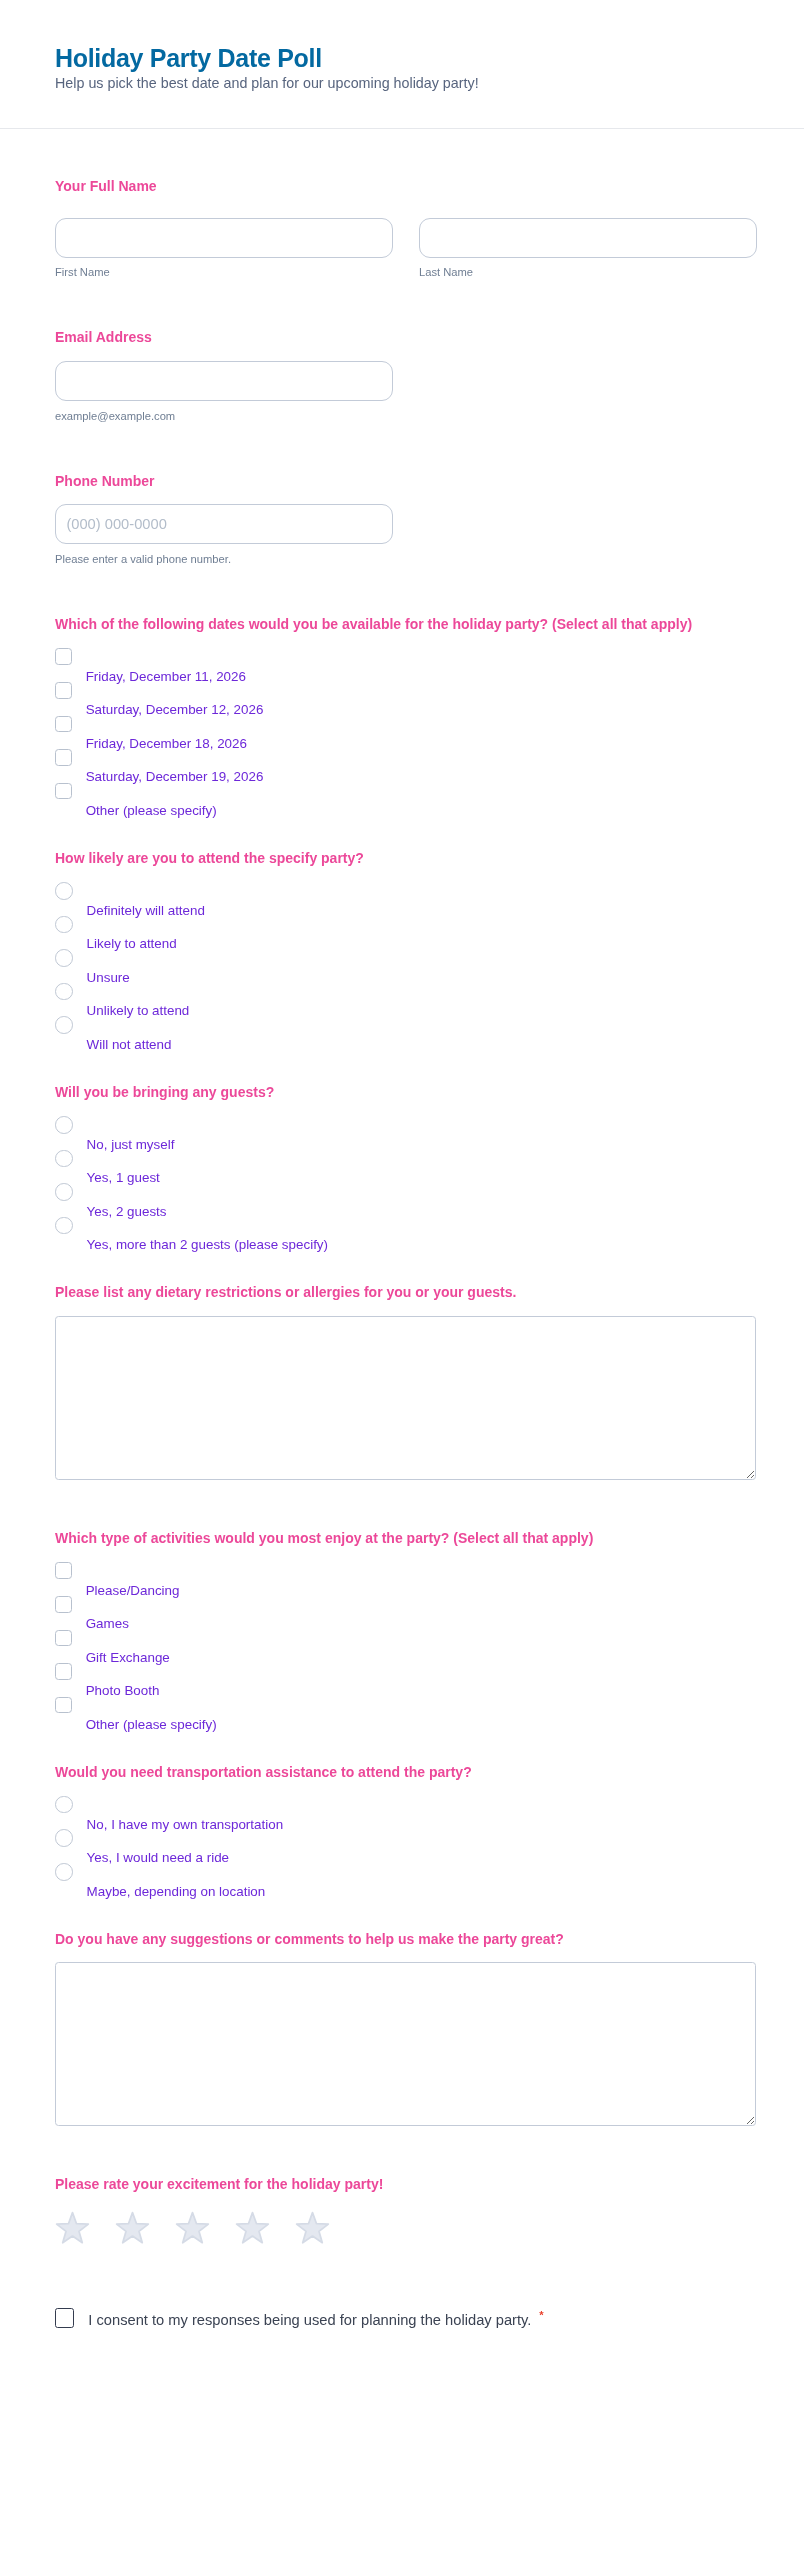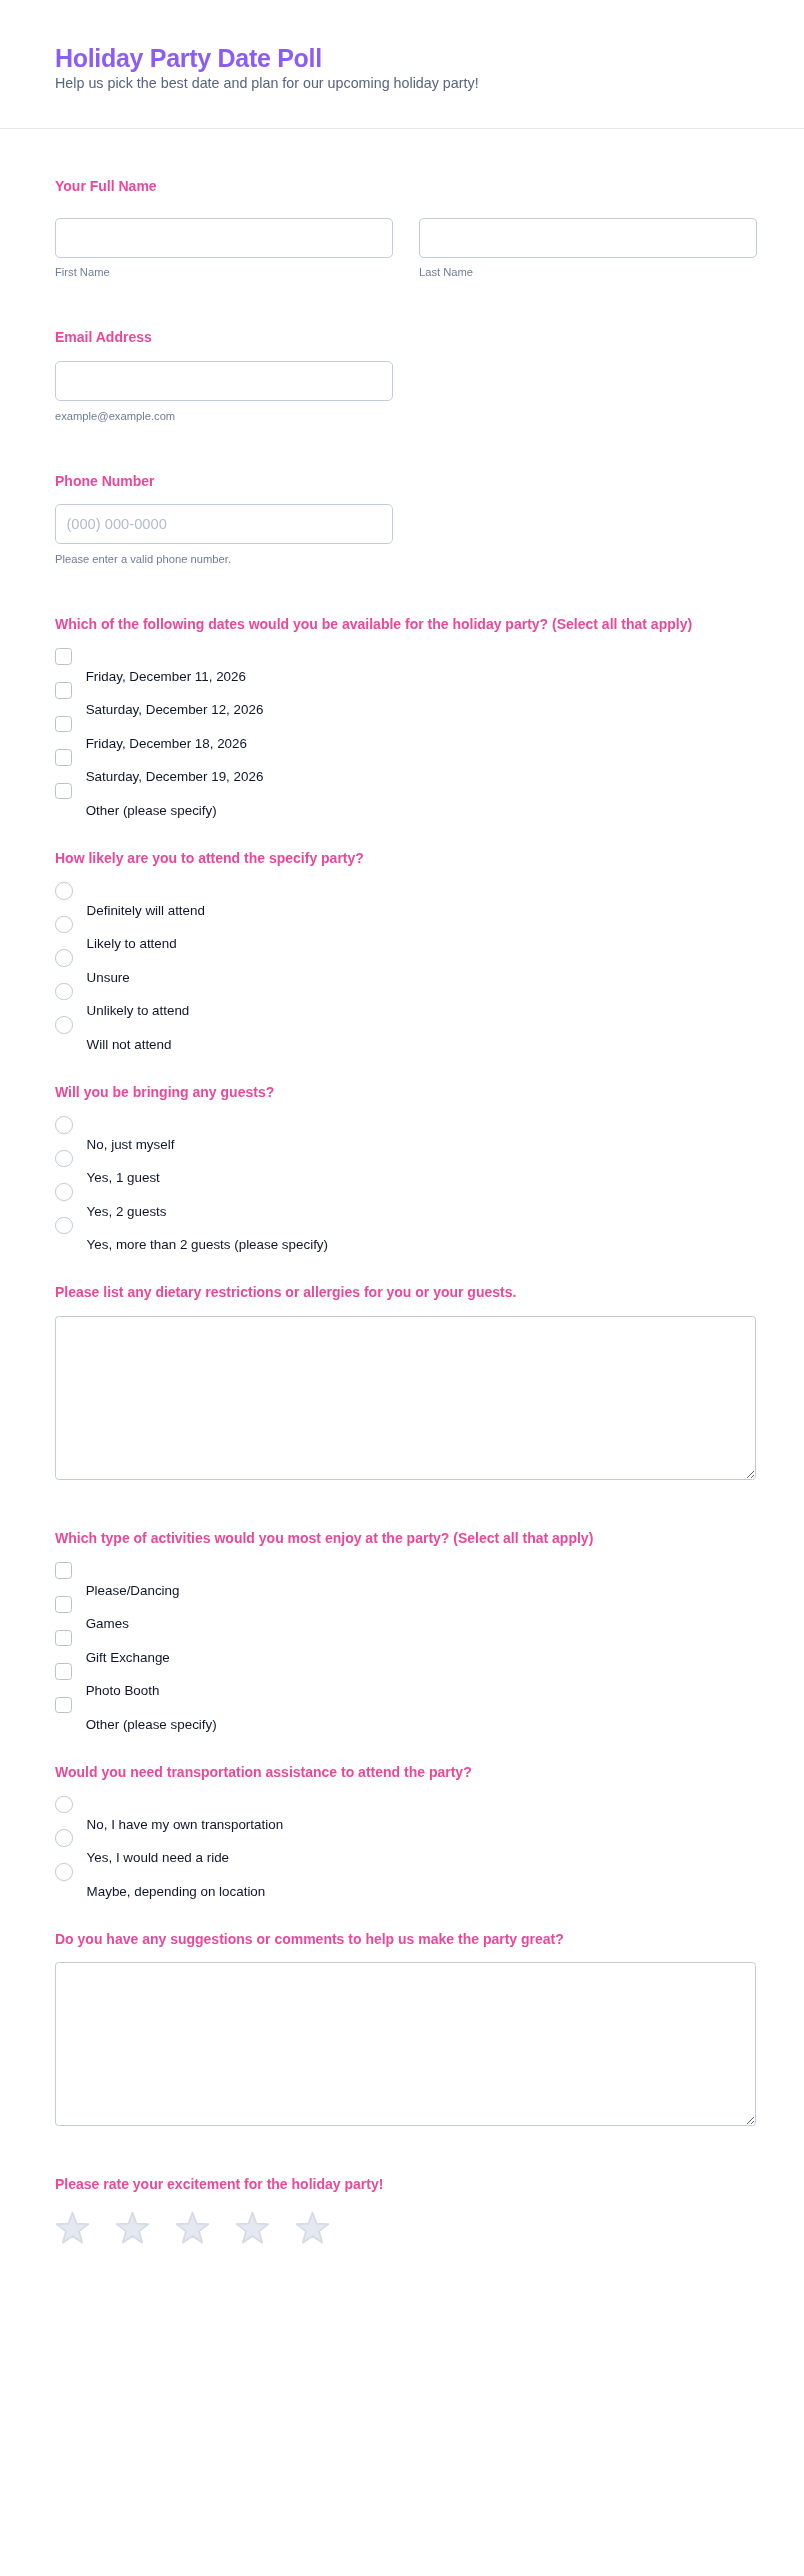--- a/index.html
+++ b/index.html
@@ -4,50 +4,50 @@
 <style>
   html,body{margin:0;padding:0;background:#fff;}
   body{
     width:804px;
     font-family:"Liberation Sans", sans-serif;
     color:#2c3345;
     -webkit-font-smoothing:antialiased;
   }
   .page{min-height:2576px;background:#fff;}
   .header{padding:43px 48px 0 55px;}
-  .title{font-size:25px;line-height:31px;font-weight:700;color:#8b5cf6;letter-spacing:-0.3px;}
+  .title{font-size:25px;line-height:31px;font-weight:700;color:#0369a1;letter-spacing:-0.3px;}
   .subtitle{font-size:14.3px;line-height:18px;color:#57647e;}
   .divider{margin-top:36px;border-bottom:0.9px solid #e6e8ec;}
   .form{padding:47px 48px 0 55px;}
   .field{margin-bottom:48px;}
   .q-label{
     font-size:14px;font-weight:600;color:#ec4899;
     line-height:21.6px;margin-bottom:12px;max-width:701px;
   }
   .row-2col{display:flex;gap:26px;margin-top:20px;}
   .subcol{width:338px;}
   .text-input{
     display:block;width:338px;height:40px;box-sizing:border-box;
-    border:0.9px solid #c3cbd8;border-radius:5px;background:#fff;
+    border:0.9px solid #c3cbd8;border-radius:11px;background:#fff;
     padding:0 10.4px;font-size:14.7px;color:#2c3345;outline:none;
     font-family:"Liberation Sans", sans-serif;
   }
   .text-input::placeholder{color:#b3bdca;}
   .sublabel{margin-top:7.8px;font-size:11.2px;line-height:14px;color:#6f7e93;}
   .opt-row{display:flex;align-items:center;height:18px;margin-bottom:15.6px;}
   .opt-row:last-child{margin-bottom:0;}
   .cb{
     width:14.7px;height:14.7px;flex:0 0 14.7px;border:0.9px solid #b8c1ce;
     border-radius:3.5px;background:#fff;
   }
   .radio{
     width:15.6px;height:15.6px;flex:0 0 15.6px;border:0.9px solid #c0c8d4;
     border-radius:50%;background:#fff;
   }
-  .opt-label{margin-left:14px;font-size:13.4px;color:#0f172a;line-height:17.3px;margin-top:39px;}
+  .opt-label{margin-left:14px;font-size:13.4px;color:#6d28d9;line-height:17.3px;margin-top:39px;}
   .ta{
     display:block;width:701px;height:164px;box-sizing:border-box;
     border:0.9px solid #c3cbd8;border-radius:3.5px;background:#fff;
     padding:8.6px 10.4px;font-size:14px;color:#2c3345;outline:none;
     font-family:"Liberation Sans", sans-serif;resize:both;
   }
   .stars{display:flex;gap:25px;margin-top:14px;}
   .star{width:35px;height:35px;cursor:pointer;}
   .star svg{display:block;}
   .consent{display:flex;align-items:center;margin-top:61px;margin-bottom:0;}
@@ -239,16 +239,20 @@
             </svg>
         </div>
         <div class="star">
           <svg width="35" height="35" viewBox="0 0 40 40">
               <path d="M20 3 L24.6 15.7 L38.1 16.1 L27.4 24.4 L31.2 37.4 L20 29.8 L8.8 37.4 L12.6 24.4 L1.9 16.1 L15.4 15.7 Z" fill="#e4e8f0" stroke="#d5dbe6" stroke-width="2" stroke-linejoin="round"></path>
             </svg>
         </div>
       </div>
     </div>
 
+    <div class="field consent">
+      <div class="consent-box"></div>
+      <div class="consent-label"><span>I consent to my responses being used for planning the holiday party.</span><span class="req">*</span></div>
+    </div>
 
   </div>
 </div>
 
 
 </body></html>

